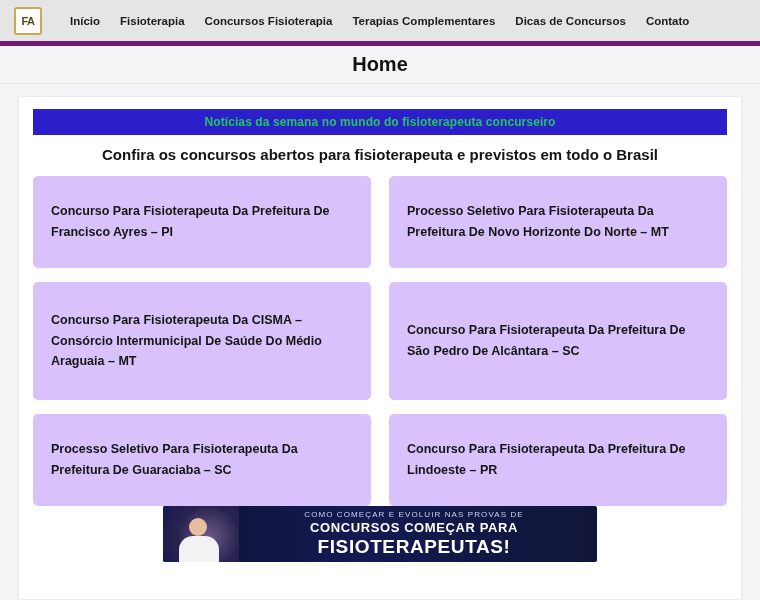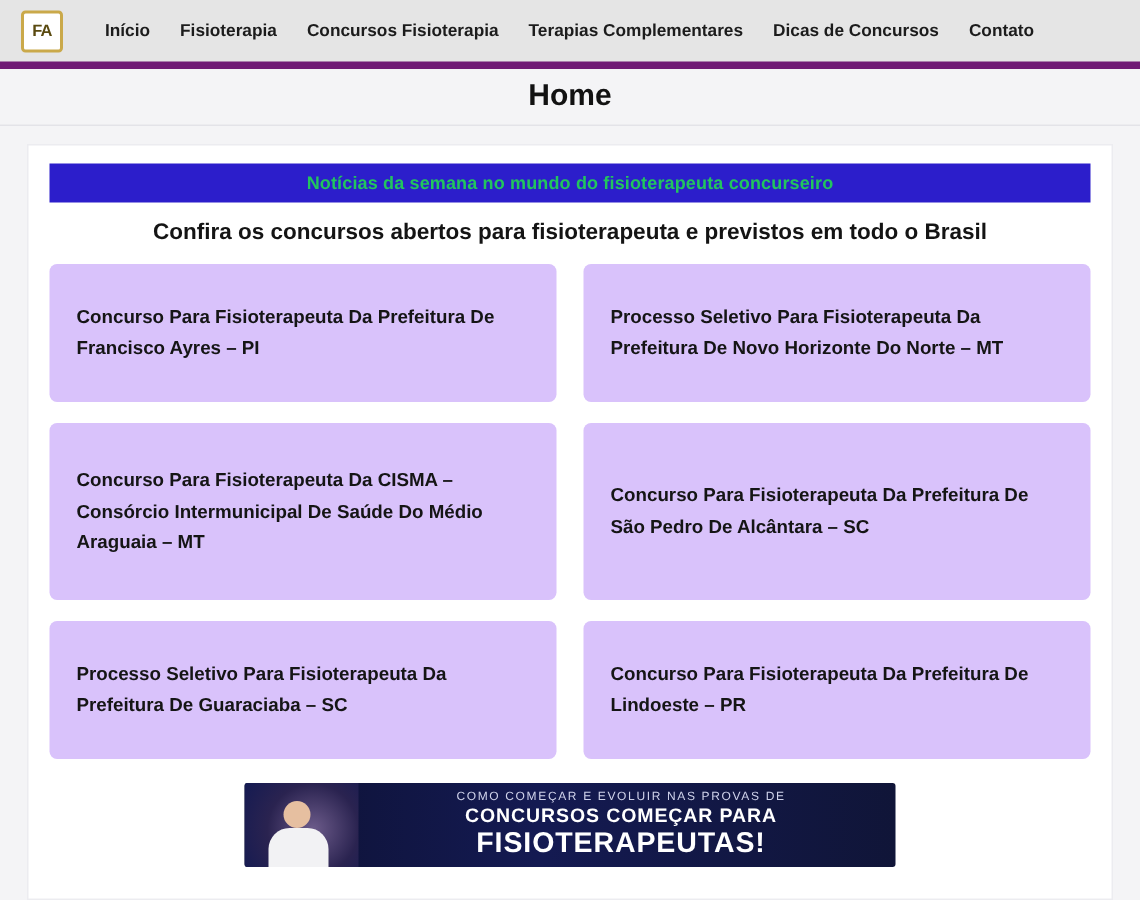--- a/index.html
+++ b/index.html
@@ -118,21 +118,20 @@
     font-weight: bold;
     color: #151515;
     line-height: 1.65;
   }
   .post-card.tall { min-height: 118px; }
 
   
   .ad-wrap {
     display: flex;
     justify-content: center;
-    margin-top: 16px;
   }
   .ad-banner {
     width: 434px;
     height: 56px;
     background: linear-gradient(90deg, #0d1133 0%, #141a52 45%, #101538 100%);
     border-radius: 2px;
     display: flex;
     align-items: center;
     position: relative;
     overflow: hidden;

